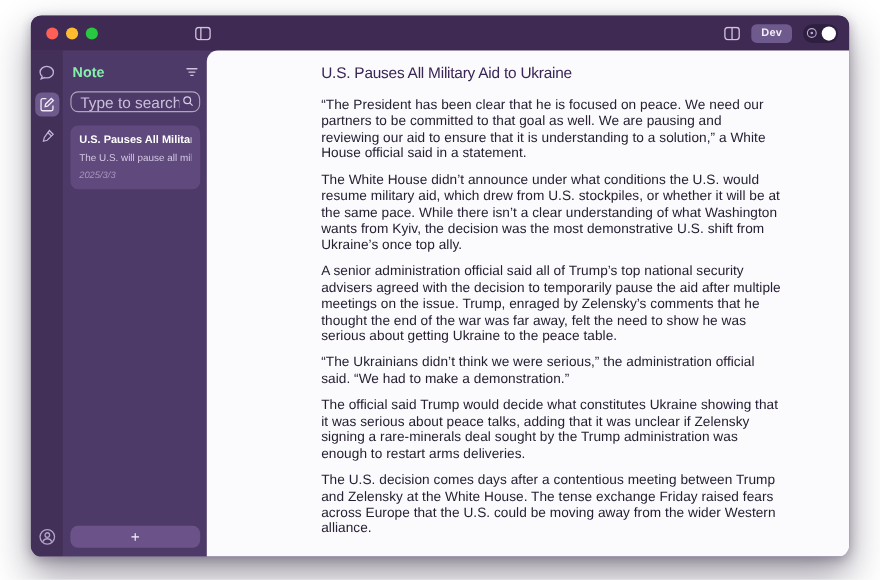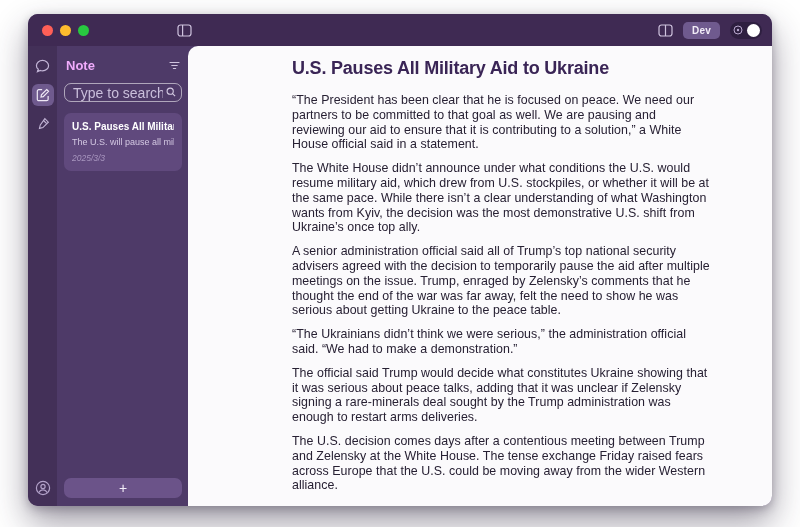--- a/index.html
+++ b/index.html
@@ -62,21 +62,21 @@
     position:absolute; bottom:10px; left:50%; transform:translateX(-50%);
     color:#b2a1c9; background:transparent; border:none;
     display:flex; align-items:center; justify-content:center;
   }
   
   .sidebar{
     width:131px; flex:0 0 131px; background:#4e3a68;
     display:flex; flex-direction:column; padding:8px 6px 8px 7px;
   }
   .sidebar-header{ display:flex; align-items:center; justify-content:space-between; padding:4px 2px 10px 2px; }
-  .sidebar-title{ color:#f0abfc; font-size:13px; font-weight:bold; }
+  .sidebar-title{ color:#86efac; font-size:13px; font-weight:bold; }
   .filter-btn{ background:none; border:none; color:#cfc3de; display:flex; align-items:center; }
   .search-box{
     position:relative; margin-bottom:11px;
   }
   .search-input{
     width:100%; height:19px; background:transparent;
     border:1px solid rgba(255,255,255,.55); border-radius:7px;
     color:#fff; font-size:14px; padding:0 18px 0 8px;
     font-family:inherit;
   }
@@ -102,21 +102,21 @@
   }
   
   .main{
     flex:1; background:#fbfafc; border-top-left-radius:10px;
     overflow:hidden; position:relative;
   }
   .editor{
     padding:12px 62px 0 104px;
   }
   .article-title{
-    color:#3a2556; font-size:18px; font-weight:bold; letter-spacing:-.2px;
+    color:#3a2556; font-size:14px; font-weight:normal; letter-spacing:-.2px;
     margin-bottom:14px;
   }
   .editor p{
     color:#272033; font-size:12.4px; line-height:14.8px;
     margin-bottom:9px; letter-spacing:.05px;
   }
   svg{ display:block; }
 </style>
 </head>
 <body>
@@ -211,21 +211,21 @@
         <div class="note-card-snippet">The U.S. will pause all military aid...</div>
         <div class="note-card-date">2025/3/3</div>
       </div>
       <div class="sidebar-spacer"></div>
       <button class="add-note-btn">+</button>
     </div>
 
     <div class="main">
       <div class="editor">
         <h1 class="article-title">U.S. Pauses All Military Aid to Ukraine</h1>
-        <p>“The President has been clear that he is focused on peace. We need our partners to be committed to that goal as well. We are pausing and reviewing our aid to ensure that it is contributing to a solution,” a White House official said in a statement.</p>
+        <p>“The President has been clear that he is focused on peace. We need our partners to be committed to that goal as well. We are pausing and reviewing our aid to ensure that it is understanding to a solution,” a White House official said in a statement.</p>
         <p>The White House didn’t announce under what conditions the U.S. would resume military aid, which drew from U.S. stockpiles, or whether it will be at the same pace. While there isn’t a clear understanding of what Washington wants from Kyiv, the decision was the most demonstrative U.S. shift from Ukraine’s once top ally.</p>
         <p>A senior administration official said all of Trump’s top national security advisers agreed with the decision to temporarily pause the aid after multiple meetings on the issue. Trump, enraged by Zelensky’s comments that he thought the end of the war was far away, felt the need to show he was serious about getting Ukraine to the peace table.</p>
         <p>“The Ukrainians didn’t think we were serious,” the administration official said. “We had to make a demonstration.”</p>
         <p>The official said Trump would decide what constitutes Ukraine showing that it was serious about peace talks, adding that it was unclear if Zelensky signing a rare-minerals deal sought by the Trump administration was enough to restart arms deliveries.</p>
         <p>The U.S. decision comes days after a contentious meeting between Trump and Zelensky at the White House. The tense exchange Friday raised fears across Europe that the U.S. could be moving away from the wider Western alliance.</p>
 
       </div>
     </div>
 
   </div>

